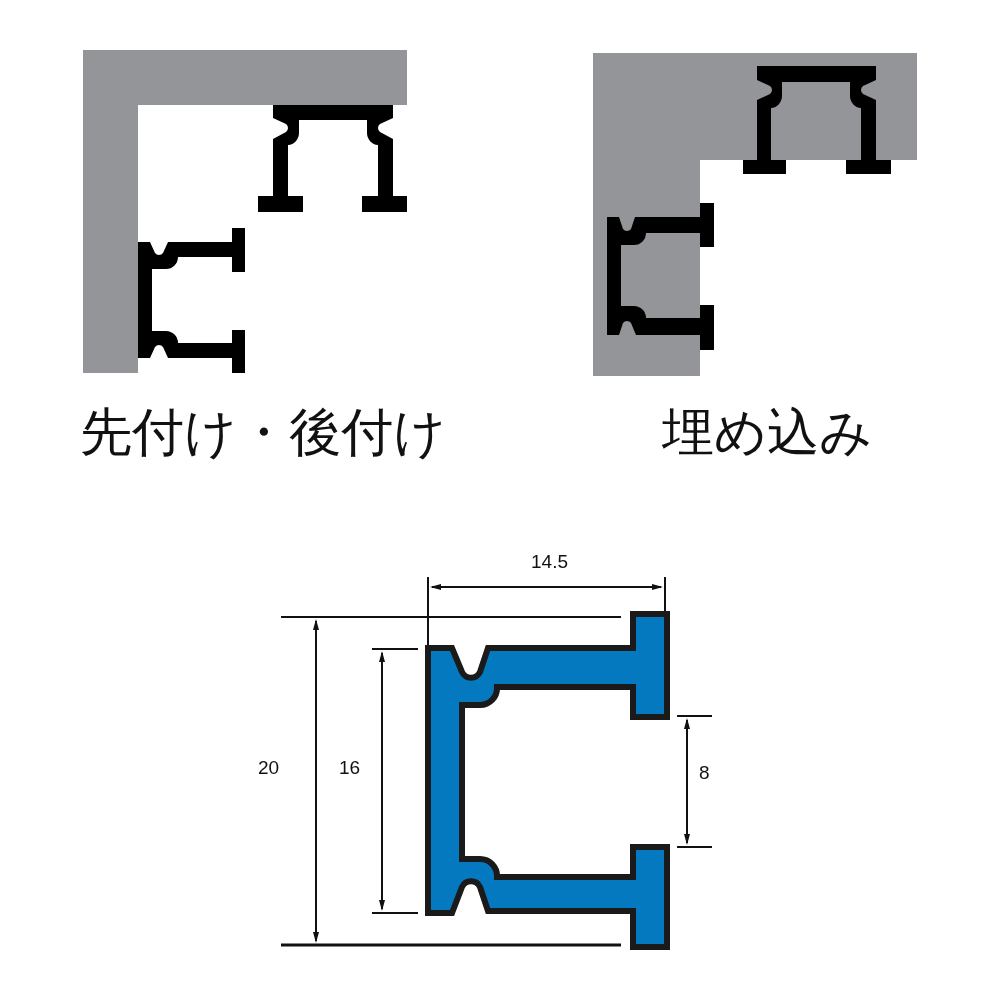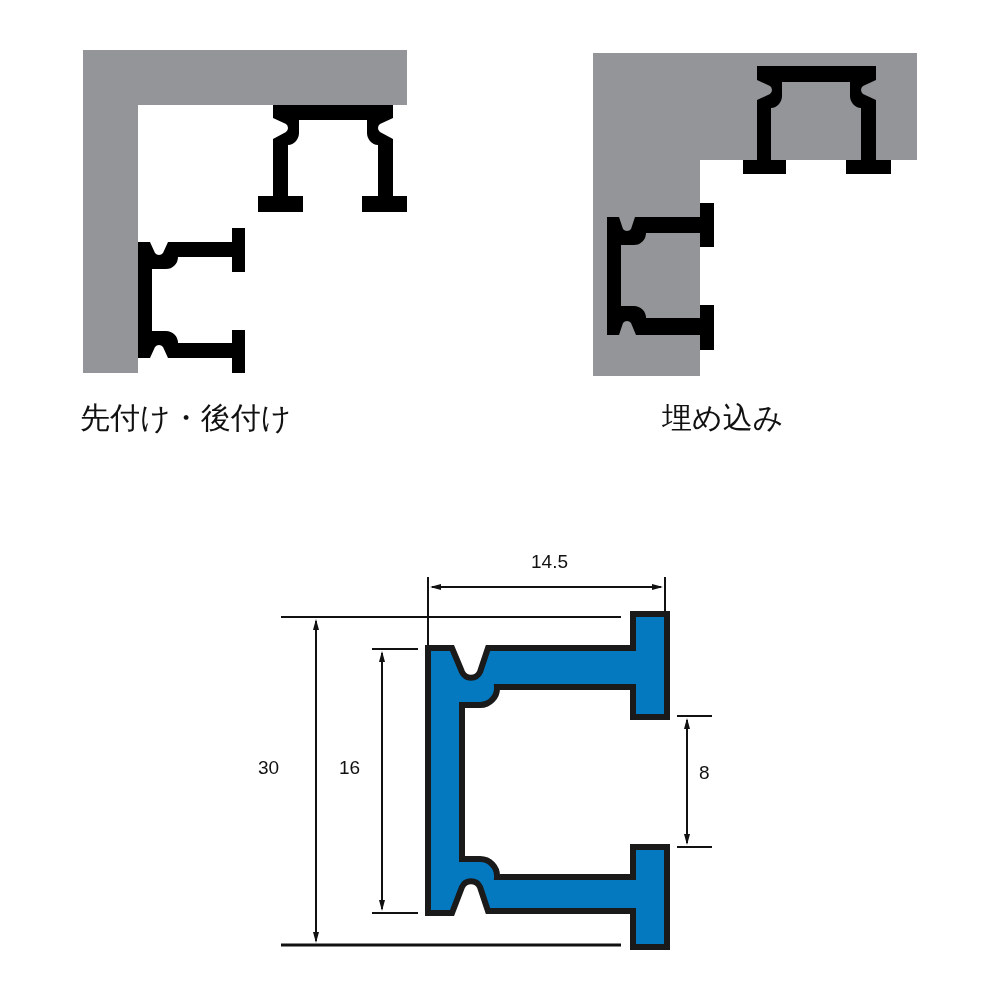--- a/index.html
+++ b/index.html
@@ -1,19 +1,19 @@
 <!DOCTYPE html>
 <html><head>
 <meta charset="utf-8">
 <style>
   html, body { margin: 0; padding: 0; background: #ffffff; }
   body { width: 1000px; height: 1000px; position: relative; overflow: hidden;
          font-family: "DejaVu Sans", "Liberation Sans", sans-serif; }
   svg { position: absolute; left: 0; top: 0; }
-  .caption { position: absolute; font-size: 30px; color: #111; white-space: nowrap;
+  .caption { position: absolute; font-size: 52px; color: #111; white-space: nowrap;
              font-family: "DejaVu Sans", sans-serif; letter-spacing: 0px; }
   #cap-left { left: 80px; top: 398px; }
   #cap-right { left: 662px; top: 398px; }
   .dim { position: absolute; font-size: 19px; color: #111;
          font-family: "Liberation Sans", "DejaVu Sans", sans-serif; }
 </style>
 </head>
 <body>
 
 <svg width="1000" height="1000" viewBox="0 0 1000 1000">
@@ -74,15 +74,15 @@
     </g>
 
     <path d="M428 648 H452 L462 672 A10 10 0 0 0 480 672 L488 648 H633 V614 H667 V717 H633 V687 H497 A17 17 0 0 1 480 705 H462 V859 H480 A17 17 0 0 1 497 877 H633 V847 H667 V947 H633 V911 H488 L480 887 A10 10 0 0 0 462 887 L452 913 H428 Z" fill="#0579c0" stroke="#1a1a1a" stroke-width="6" stroke-linejoin="miter"></path>
   </g>
 </svg>
 
 <div class="caption" id="cap-left">先付け・後付け</div>
 <div class="caption" id="cap-right">埋め込み</div>
 
 <div class="dim" style="left:531px; top:551px;">14.5</div>
-<div class="dim" style="left:258px; top:757px;">30</div>
+<div class="dim" style="left:258px; top:757px;">20</div>
 <div class="dim" style="left:339px; top:757px;">16</div>
 <div class="dim" style="left:699px; top:762px;">8</div>
 
 </body></html>

